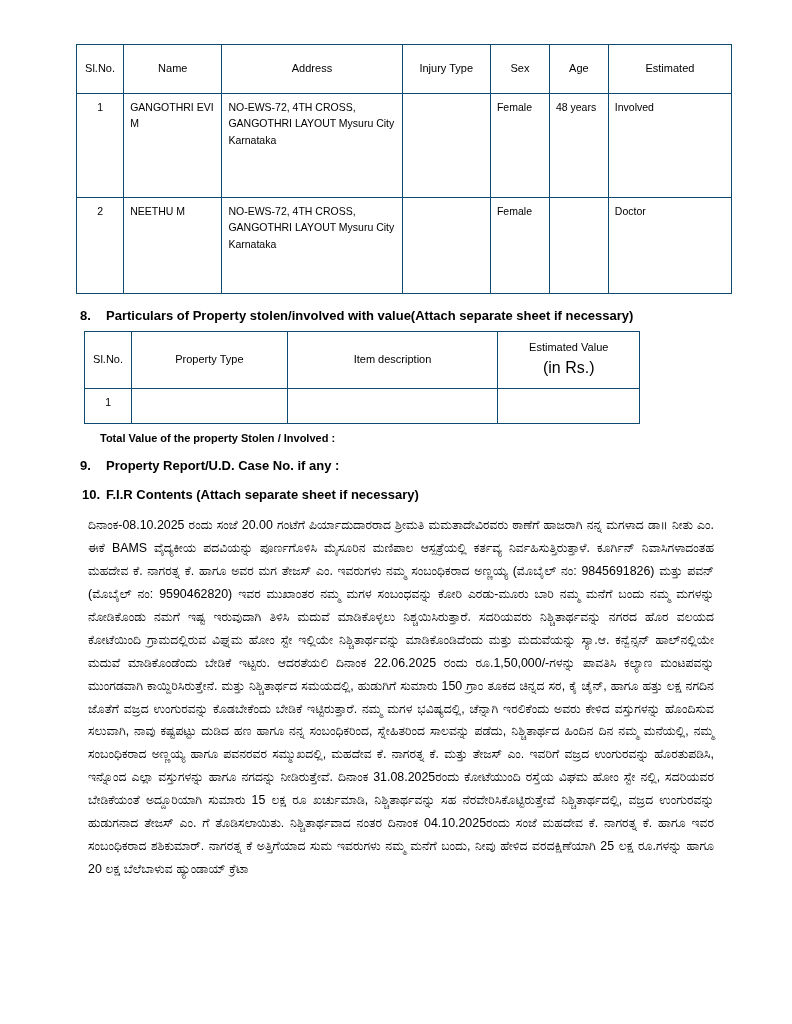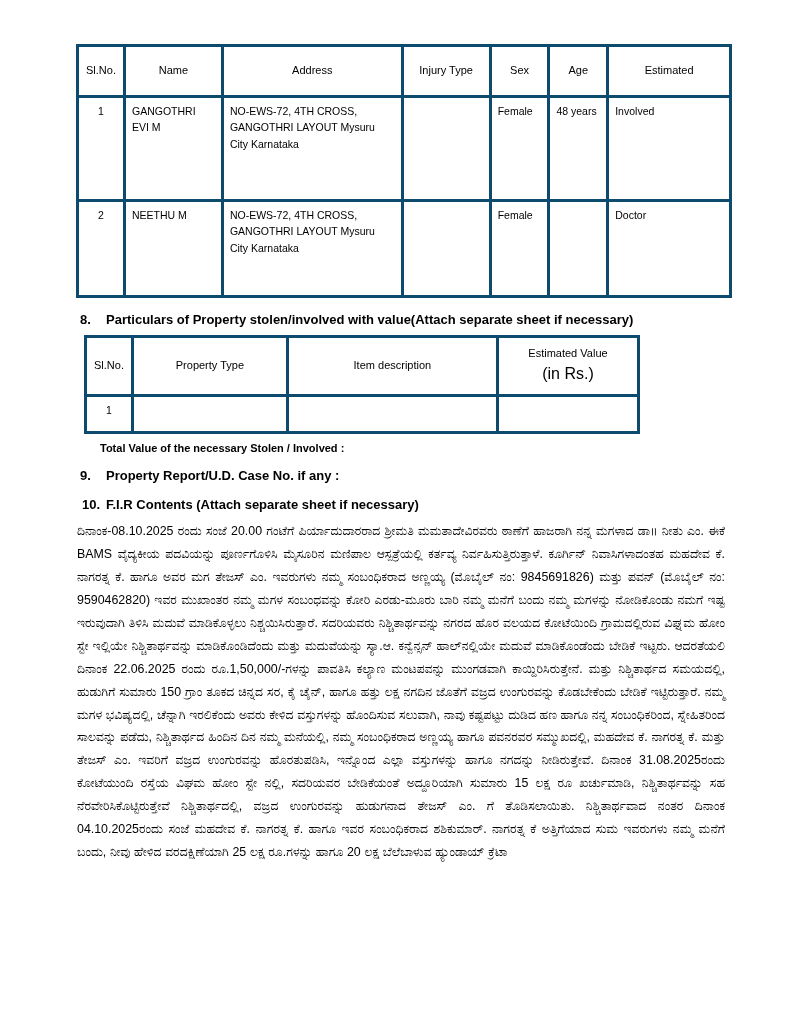--- a/index.html
+++ b/index.html
@@ -23,21 +23,21 @@
     position: relative;
   }
 
   
   table {
     border-collapse: collapse;
     width: 100%;
     table-layout: fixed;
   }
   table td, table th {
-    border: 3px solid #0c4a6e;
+    border: 1px solid #0c4a6e;
     vertical-align: top;
     padding: 5px 6px;
     font-size: 10.5px;
     line-height: 1.55;
     font-weight: normal;
   }
   .t-persons th {
     text-align: center;
     vertical-align: middle;
     height: 38px;
@@ -110,21 +110,21 @@
   
   .contents {
     font-size: 12.4px;
     line-height: 1.85;
     text-align: justify;
     margin-top: 6px;
     padding-right: 6px;
     word-spacing: 0.2px;
   }
   .contents p {
-    margin: 1px;
+    margin: 12px;
   }
 </style>
 </head>
 <body>
 
 <div class="page">
 
   <table class="t-persons">
     <colgroup>
       <col style="width:7.2%">
@@ -194,21 +194,21 @@
       </thead>
       <tbody>
         <tr>
           <td class="num">1</td>
           <td></td>
           <td></td>
           <td></td>
         </tr>
       </tbody>
     </table>
-    <div class="total-line">Total Value of the necessary Stolen / Involved :</div>
+    <div class="total-line">Total Value of the property Stolen / Involved :</div>
   </div>
 
   <div class="item">
     <span class="no">9.</span>
     <span class="txt">Property Report/U.D. Case No. if any :</span>
   </div>
 
   <div class="item indent">
     <span class="no">10.</span>
     <span class="txt">F.I.R Contents (Attach separate sheet if necessary)</span>

